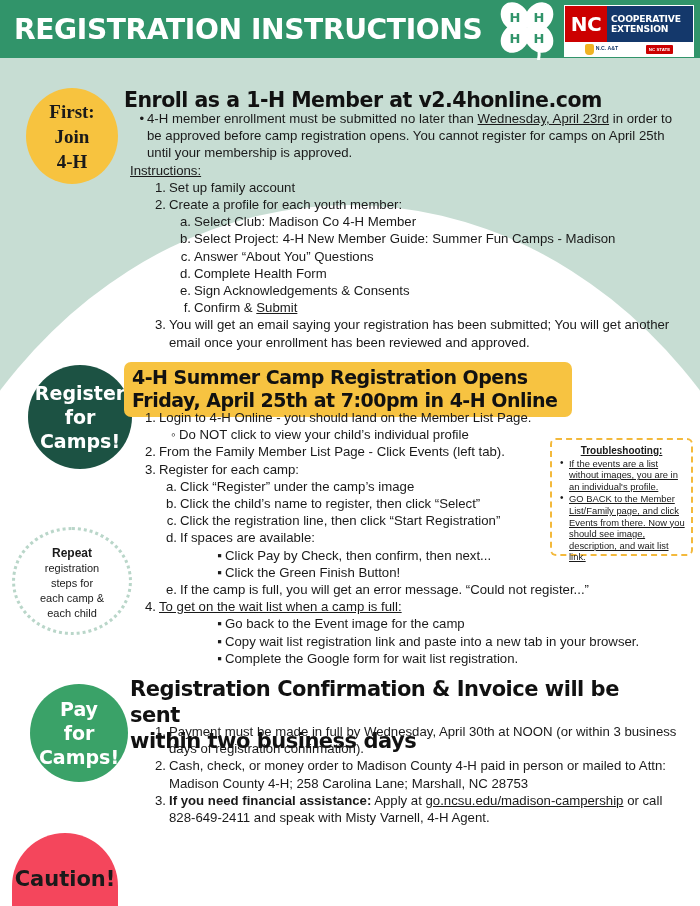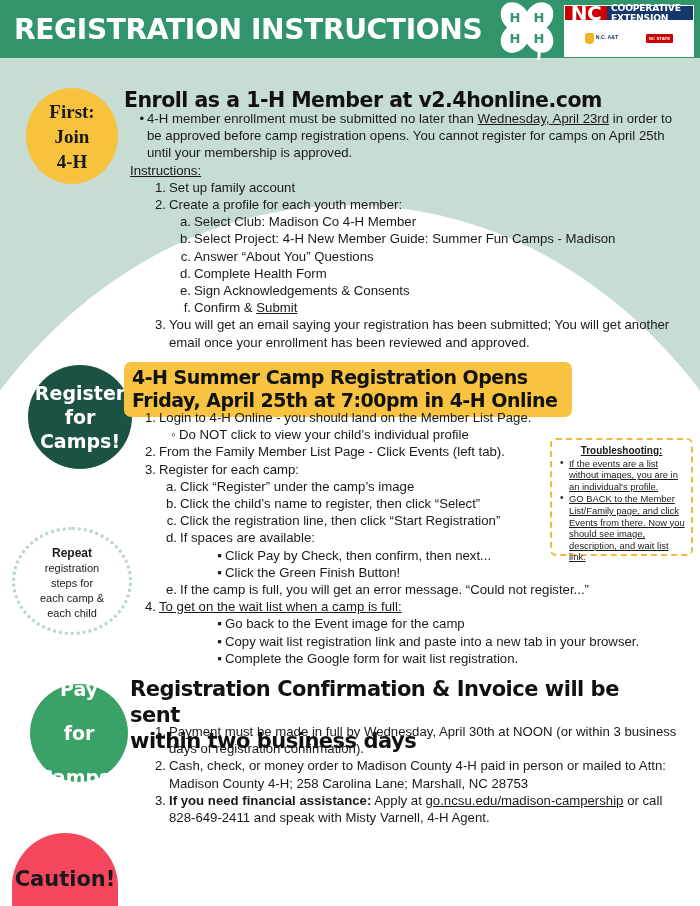--- a/index.html
+++ b/index.html
@@ -76,21 +76,21 @@
   .ext-logo {
     position: absolute;
     left: 564px; top: 5px;
     width: 128px; height: 50px;
     background: #ffffff;
     border: 1px solid #ffffff;
     display: flex;
     flex-direction: column;
   }
   .ext-top {
-    display: flex; height: 14px;
+    display: flex; height: 36px;
   }
   .ext-nc {
     width: 42px; background: #cc0000;
     color: #ffffff;
     font-family: "DejaVu Sans", sans-serif;
     font-weight: bold;
     font-size: 20px;
     display: flex; align-items: center; justify-content: center;
     letter-spacing: -0.5px;
   }
@@ -157,21 +157,21 @@
     width: 104px; height: 104px;
     background: #1c5243;
     color: #ffffff;
     font-size: 19px; line-height: 24px;
   }
   #badge-pay {
     left: 30px; top: 684px;
     width: 98px; height: 98px;
     background: #3aa268;
     color: #ffffff;
-    font-size: 19px; line-height: 24px; gap: 20px;
+    font-size: 19px; line-height: 24px;
   }
   #badge-caution {
     left: 12px; top: 833px;
     width: 106px; height: 100px;
     background: #f4465c;
     color: #1a1a1a;
     border-radius: 53px 53px 0 0;
     font-size: 21px;
     justify-content: flex-start;
     padding-top: 34px;

